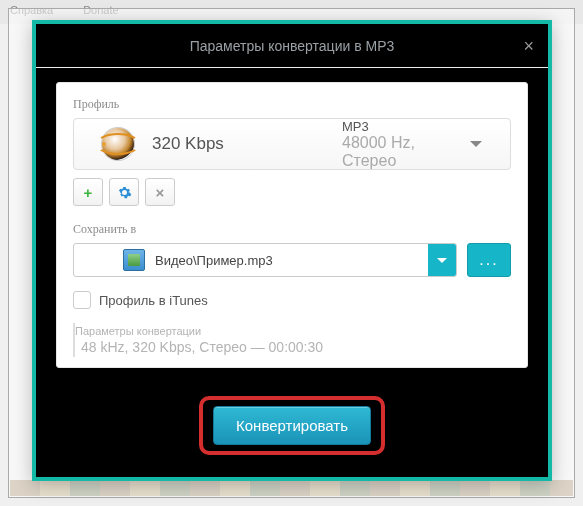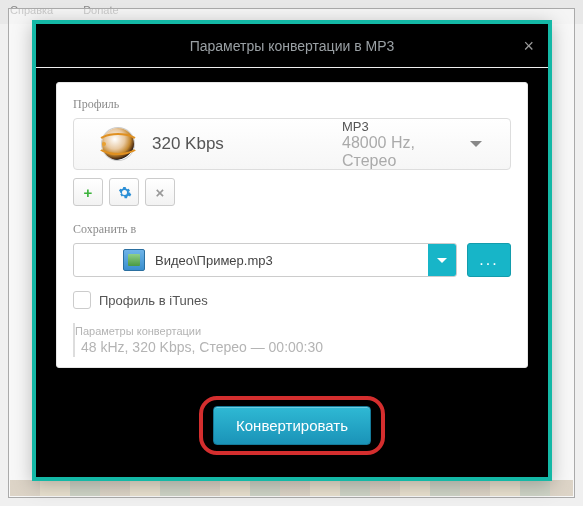--- a/index.html
+++ b/index.html
@@ -222,21 +222,21 @@
     position:relative;
   }
   .size-icon::after{content:"";position:absolute;top:-6px;left:4px;width:6px;height:4px;border:2px solid #c4c4c4;border-bottom:none;border-radius:3px 3px 0 0;}
   .action-row {
     display:flex;
     justify-content:center;
     padding: 18px 0 22px;
   }
   .highlight-box {
     border: 4px solid #d42e2e;
-    border-radius: 18px;
+    border-radius: 10px;
     padding: 6px 10px;
   }
   .convert-btn {
     background: linear-gradient(#2fb9d4,#1a93b8);
     border: 1px solid #157a99;
     border-radius: 4px;
     color: #fff;
     font-size: 15px;
     padding: 10px 22px;
     cursor: pointer;

